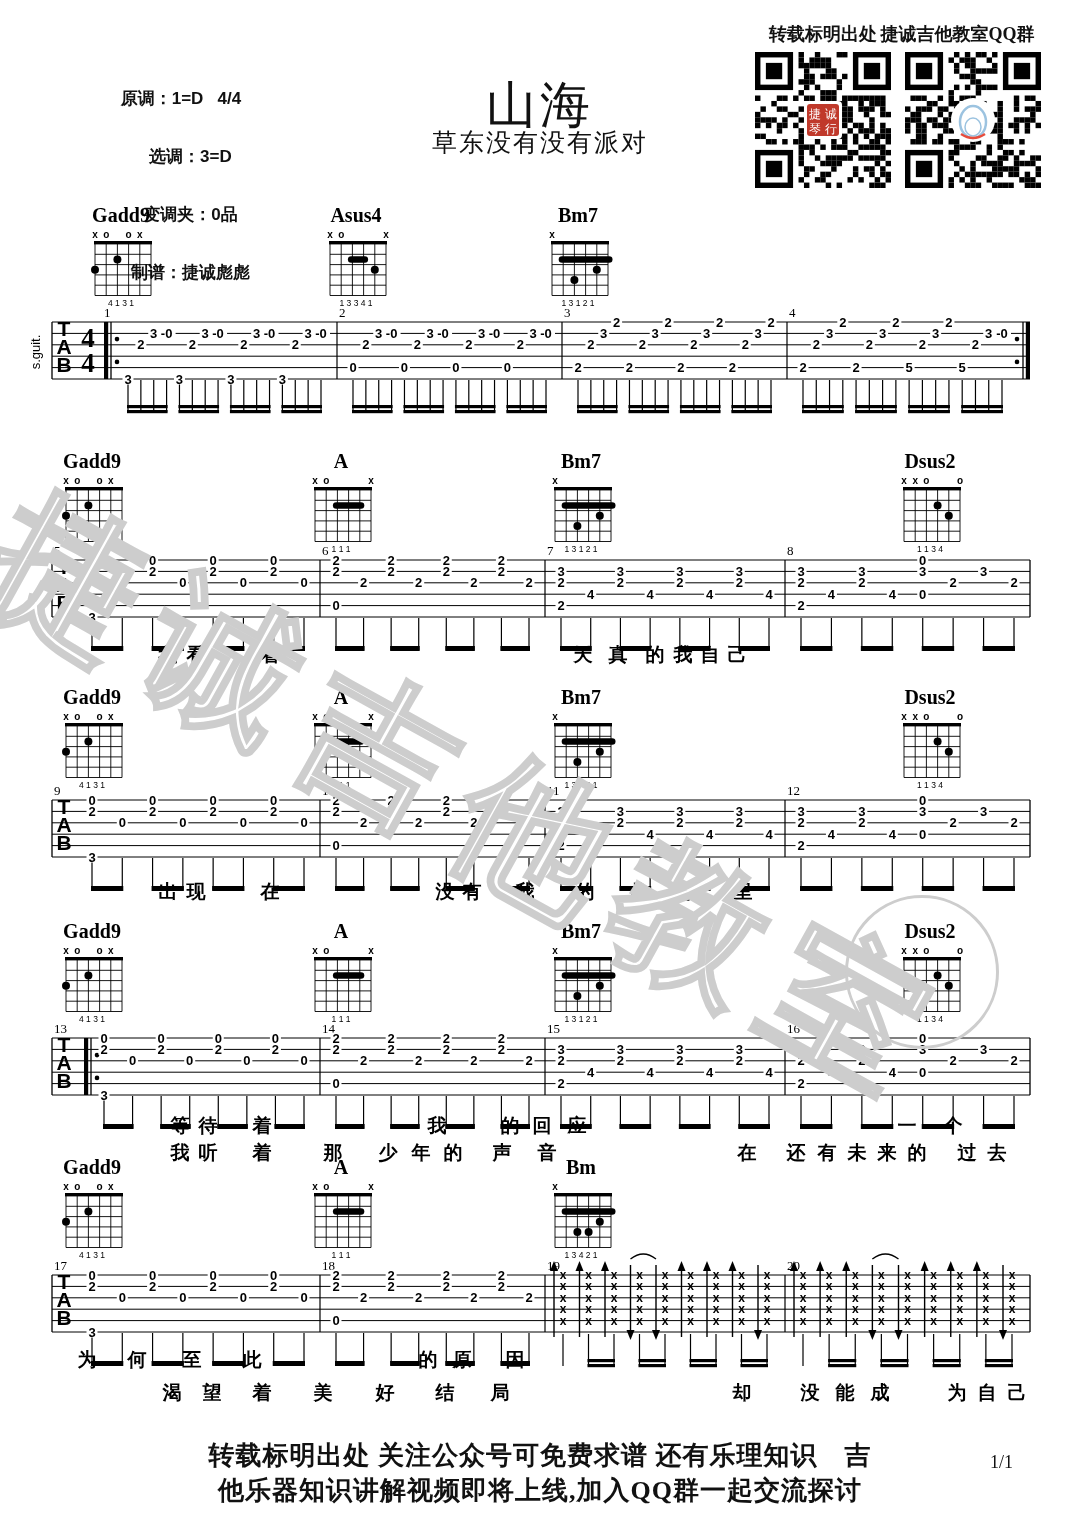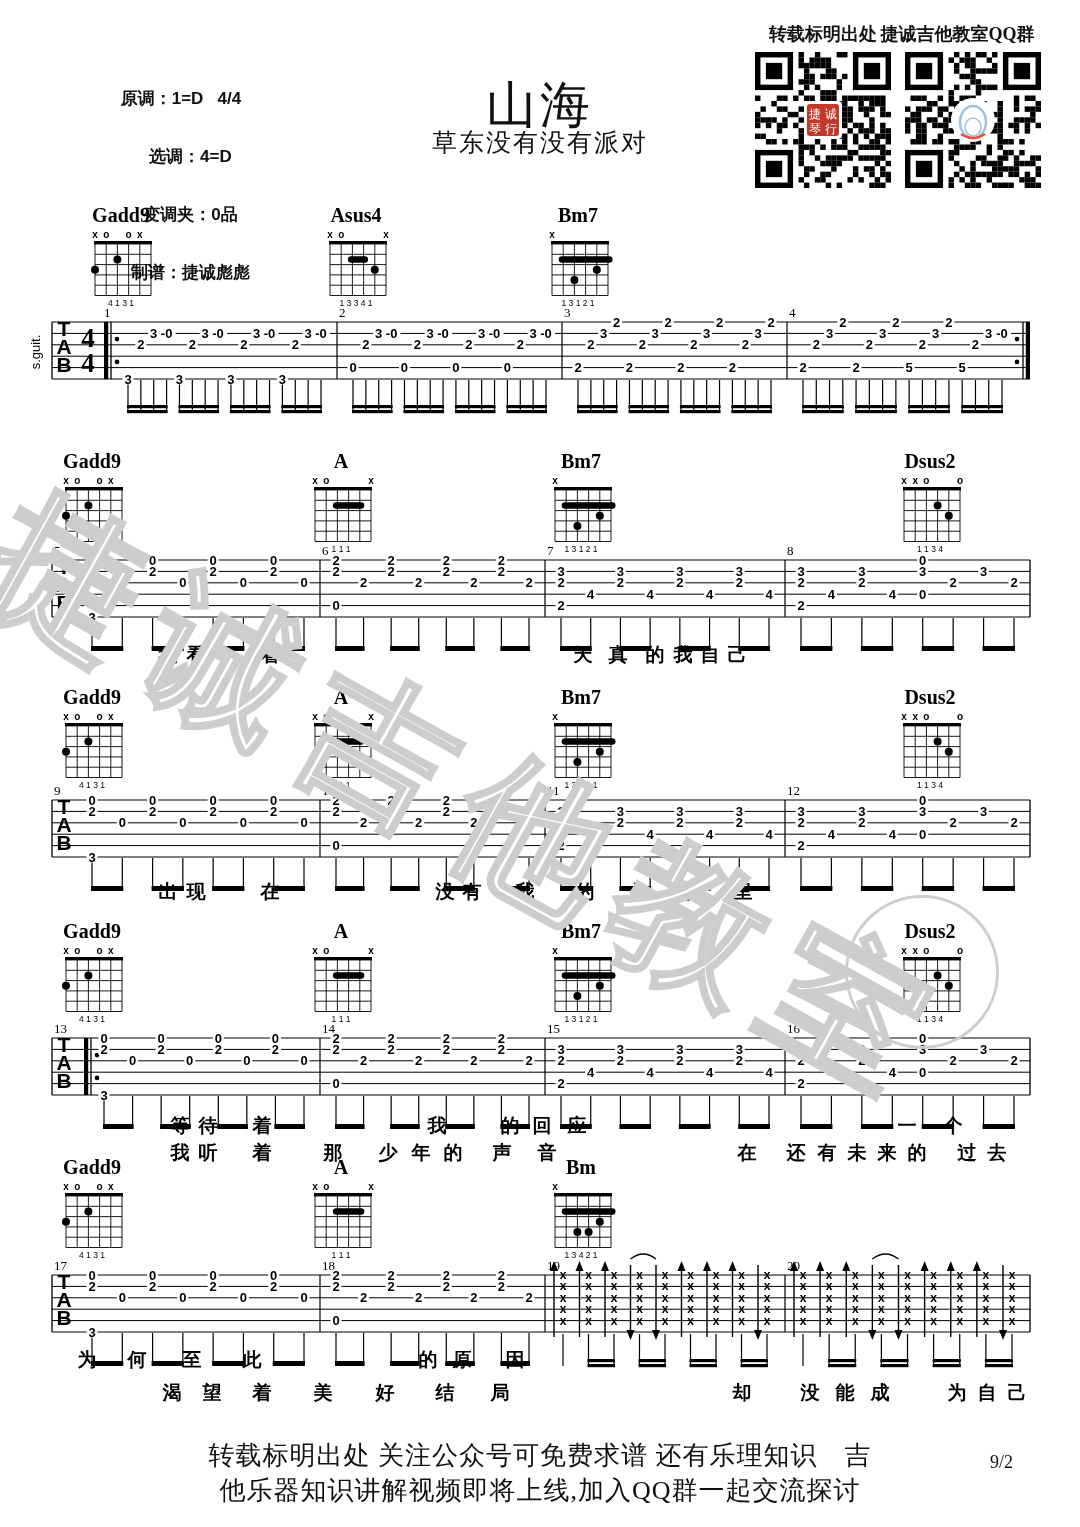--- a/index.html
+++ b/index.html
@@ -18,30 +18,30 @@
   
   .watermark{left:50px;top:452px;transform:rotate(29deg);transform-origin:0 0;
              font-size:152px;font-weight:bold;letter-spacing:26px;white-space:nowrap;
              color:#ffffff;-webkit-text-stroke:3px #cdcdcd;z-index:6;pointer-events:none;}
   .wm-circle{left:845px;top:895px;width:148px;height:148px;border:3px solid #cdcdcd;border-radius:50%;
              z-index:6;pointer-events:none;background:transparent;}
   
   #music{left:0;top:0;z-index:3;}
   
   .footer-line{left:90px;width:900px;text-align:center;font-family:"Liberation Serif",serif;
-               font-weight:normal;font-size:26px;letter-spacing:1px;}
+               font-weight:bold;font-size:26px;letter-spacing:1px;}
   .page-num{left:990px;top:1452px;font-family:"Liberation Serif",serif;font-size:18px;}
 </style>
 </head>
 <body>
 
 <div class="page">
 
   <div class="abs info"><span>原调：1=D   4/4</span><br>
-    <span>选调：4=D</span><br>
+    <span>选调：3=D</span><br>
     <span>变调夹：0品</span><br>
     <span>制谱：捷诚彪彪</span></div>
   <div class="abs title">山海</div>
   <div class="abs subtitle">草东没有没有派对</div>
 
   <div class="abs qr-label" style="left:748px;width:150px;">转载标明出处</div>
   <div class="abs qr-box" style="left:755px;" id="qr1"><svg width="136" height="136">
         <rect x="43.52" y="0" width="5.44" height="5.44" fill="#000"></rect>
         <rect x="59.84" y="0" width="5.44" height="5.44" fill="#000"></rect>
         <rect x="81.60000000000001" y="0" width="5.44" height="5.44" fill="#000"></rect>
@@ -2026,14 +2026,14 @@
           <text x="1017" y="1399" text-anchor="middle" font-family="&quot;Liberation Sans&quot;,sans-serif" font-weight="bold" font-size="19">己</text>
         </g>
       </g>
     </svg>
 
   <div class="abs watermark">捷诚吉他教室</div>
   <div class="abs wm-circle"></div>
 
   <div class="abs footer-line" style="top:1438px;">转载标明出处 关注公众号可免费求谱 还有乐理知识　吉</div>
   <div class="abs footer-line" style="top:1473px;text-align:center;">他乐器知识讲解视频即将上线,加入QQ群一起交流探讨</div>
-  <div class="abs page-num">9/2</div>
+  <div class="abs page-num">1/1</div>
 </div>
 
 </body></html>

